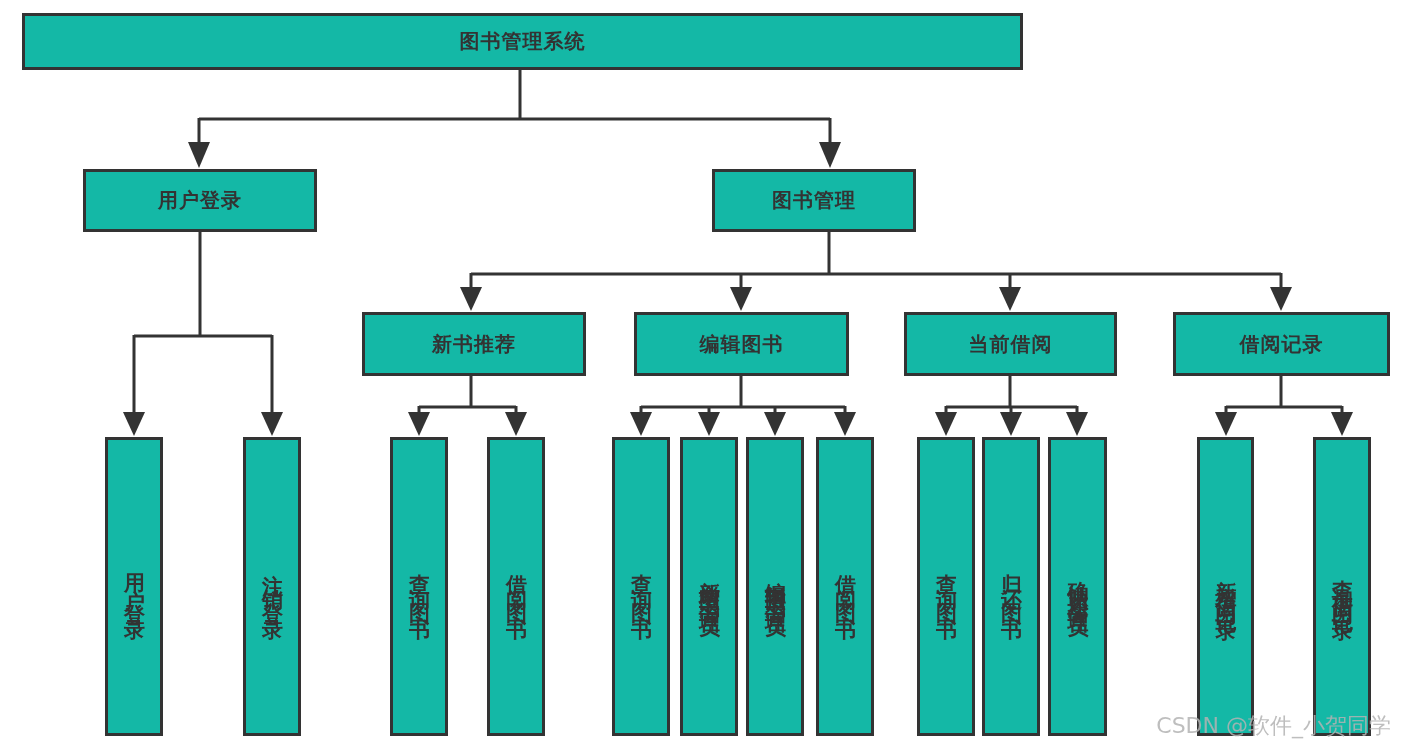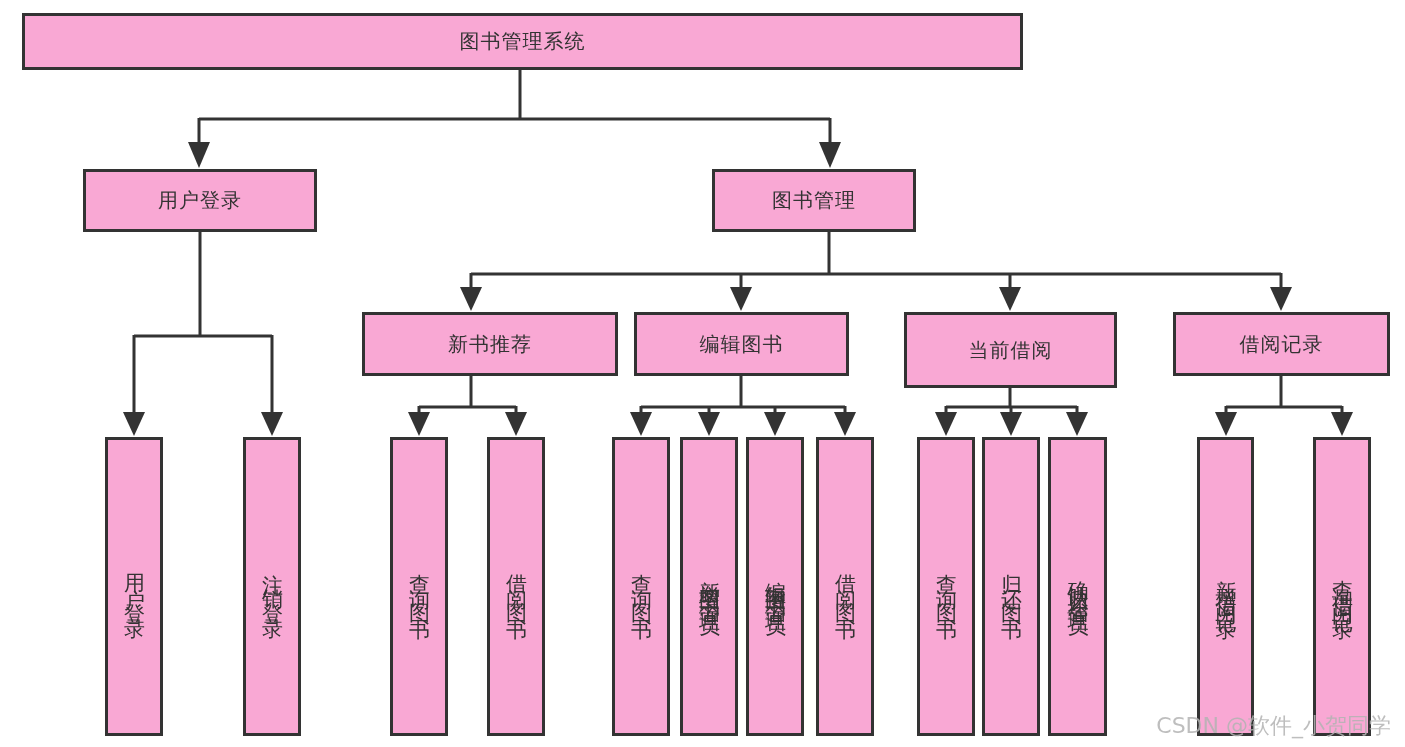--- a/index.html
+++ b/index.html
@@ -15,26 +15,27 @@
   .wires path {
     stroke: var(--line-color, #333333);
     stroke-width: 3;
     fill: none;
   }
   .wires polygon { fill: var(--line-color, #333333); stroke: none; }
   .box {
     position: absolute;
     box-sizing: border-box;
     border: 3px solid var(--line-color, #333333);
-    background: #f9a8d4;
+    background: #14b8a6;
     color: var(--text-color, #333333);
     display: flex;
     align-items: center;
     justify-content: center;
     z-index: 2;
+    font-weight: bold;
   }
   .hbox { font-size: 20px; letter-spacing: 1px; }
   .vbox {
     writing-mode: vertical-rl;
     text-orientation: mixed;
     font-size: 21px;
     line-height: 1;
   }
   .ls4 { letter-spacing: 15px; }
   .ls6 { letter-spacing: 8px; }
@@ -96,23 +97,23 @@
       <polygon points="1215,412 1237,412 1226,436"></polygon>
       <polygon points="1331,412 1353,412 1342,436"></polygon>
     </g>
   </svg>
 
   <div class="box hbox" style="left:22px; top:13px; width:1001px; height:57px;">图书管理系统</div>
 
   <div class="box hbox" style="left:83px; top:169px; width:234px; height:63px;">用户登录</div>
   <div class="box hbox" style="left:712px; top:169px; width:204px; height:63px;">图书管理</div>
 
-  <div class="box hbox" style="left:362px; top:312px; width:256px; height:64px;">新书推荐</div>
+  <div class="box hbox" style="left:362px; top:312px; width:224px; height:64px;">新书推荐</div>
   <div class="box hbox" style="left:634px; top:312px; width:215px; height:64px;">编辑图书</div>
-  <div class="box hbox" style="left:904px; top:312px; width:213px; height:76px;">当前借阅</div>
+  <div class="box hbox" style="left:904px; top:312px; width:213px; height:64px;">当前借阅</div>
   <div class="box hbox" style="left:1173px; top:312px; width:217px; height:64px;">借阅记录</div>
 
   <div class="box vbox ls4" style="left:105px; top:437px; width:58px; height:299px;">用户登录</div>
   <div class="box vbox ls4" style="left:243px; top:437px; width:58px; height:299px;">注销登录</div>
 
   <div class="box vbox ls4" style="left:390px; top:437px; width:58px; height:299px;">查询图书</div>
   <div class="box vbox ls4" style="left:487px; top:437px; width:58px; height:299px;">借阅图书</div>
 
   <div class="box vbox ls4" style="left:612px; top:437px; width:58px; height:299px;">查询图书</div>
   <div class="box vbox ls9" style="left:680px; top:437px; width:58px; height:299px;">新增图书（管理员）</div>

